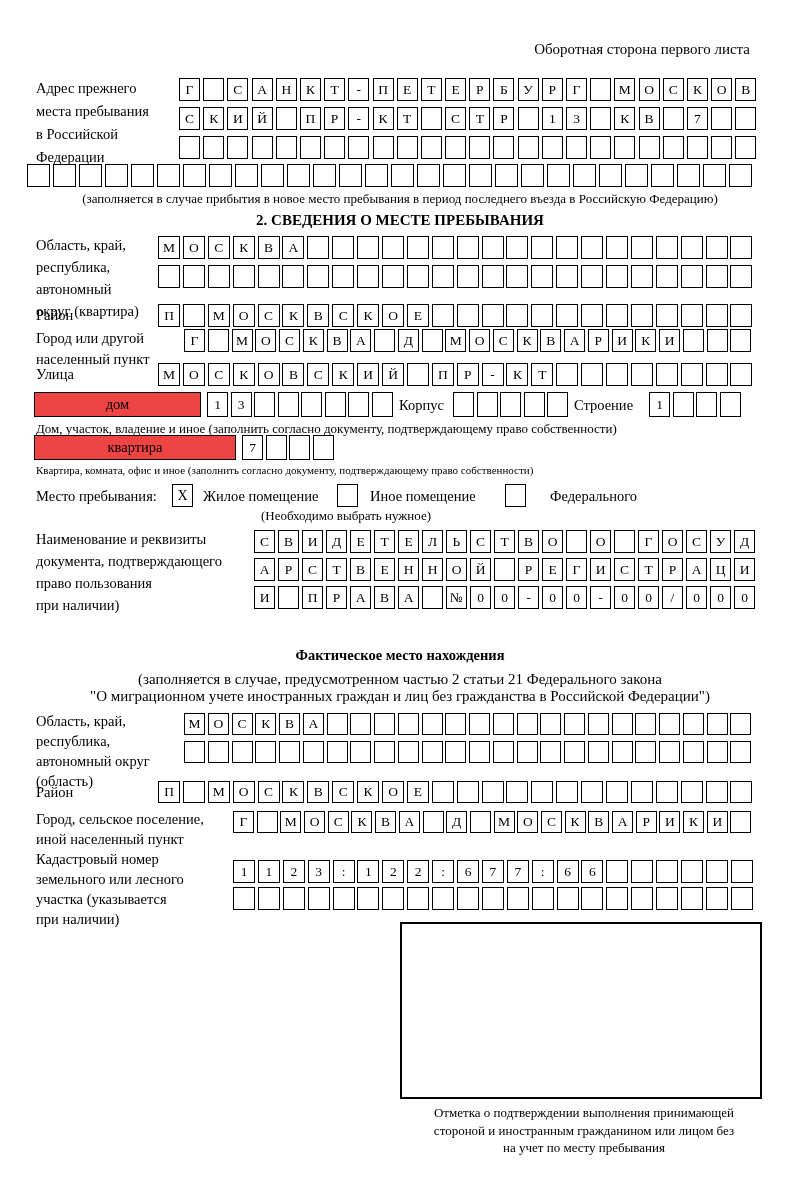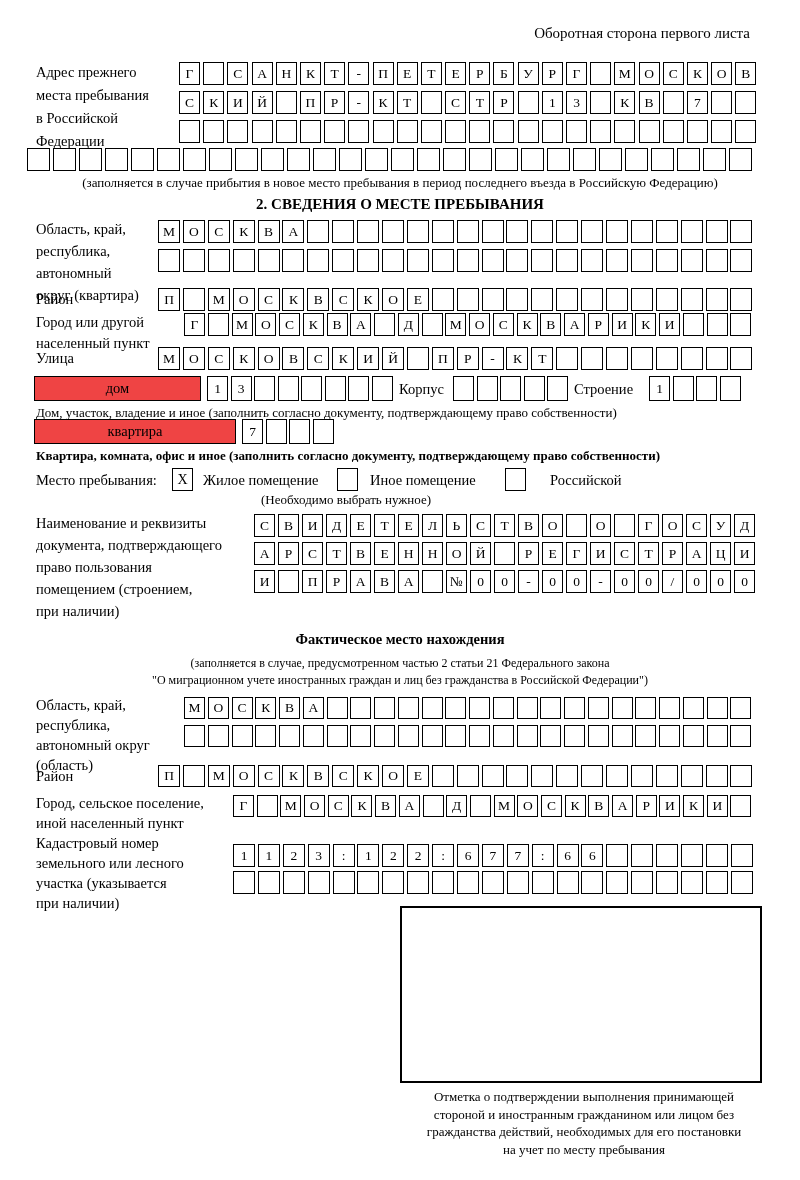--- a/index.html
+++ b/index.html
@@ -1,18 +1,18 @@
 <!DOCTYPE html>
 <html lang="ru"><head>
 <meta charset="utf-8">
 <style>
   html,body{margin:0;padding:0;background:#fff;}
   body{width:800px;height:1180px;position:relative;overflow:hidden;
        font-family:"Liberation Serif","DejaVu Serif",serif;color:#000;}
-  .abs{position:absolute;}
+  .abs{position:absolute;margin-top:16px;}
   .lines div{white-space:nowrap;}
   .label{font-size:14.5px;line-height:22px;}
   .note{font-size:13px;}
   .center{text-align:center;}
   .bold{font-weight:bold;}
   .cellrow{display:flex;gap:var(--g,3px);}
   .cell{box-sizing:border-box;flex:0 0 var(--w,22px);width:var(--w,22px);height:var(--h,23px);
         border:1.8px solid #000;display:flex;align-items:center;justify-content:center;
         font-size:13.5px;line-height:1;background:#fff;}
   .bigbox{box-sizing:border-box;border:1.8px solid #000;display:flex;align-items:center;
@@ -318,36 +318,35 @@
   </div>
 <div class="abs note" style="left:36px;top:405px;font-size:13px;">Дом, участок, владение и иное (заполнить согласно документу, подтверждающему право собственности)</div>
 
 <div class="abs bigbox" style="left:34px;top:419px;width:202px;height:25px;">квартира</div>
 <div class="abs cellrow" style="left:242px;top:419px;--w:21px;--g:2.5px;--h:25px;">
     <div class="cell">7</div>
     <div class="cell"></div>
     <div class="cell"></div>
     <div class="cell"></div>
   </div>
-<div class="abs note" style="left:36px;top:448px;font-size:13px;font-weight:bold;">Квартира, комната, офис и иное (заполнить согласно документу, подтверждающему право собственности)</div>
+<div class="abs note" style="left:36px;top:448px;font-size:11px;">Квартира, комната, офис и иное (заполнить согласно документу, подтверждающему право собственности)</div>
 
 <div class="abs label" style="left:36px;top:469px;">Место пребывания:</div>
 <div class="abs cb" style="left:172px;top:468px;">X</div>
 <div class="abs label" style="left:203px;top:469px;">Жилое помещение</div>
 <div class="abs cb" style="left:337px;top:468px;"></div>
 <div class="abs label" style="left:370px;top:469px;">Иное помещение</div>
 <div class="abs cb" style="left:505px;top:468px;"></div>
-<div class="abs label" style="left:550px;top:469px;">Российской</div>
+<div class="abs label" style="left:550px;top:469px;">Федерального</div>
 <div class="abs note center" style="left:156px;top:492px;width:380px;">(Необходимо выбрать нужное)</div>
 
 <div class="abs lines label" style="left:36px;top:512px;">
     <div>Наименование и реквизиты</div>
     <div>документа, подтверждающего</div>
     <div>право пользования</div>
-    <div>помещением (строением,</div>
     <div>при наличии)</div>
   </div>
 <div class="abs cellrow" style="left:254px;top:514px;--w:21px;--g:3px;">
     <div class="cell">С</div>
     <div class="cell">В</div>
     <div class="cell">И</div>
     <div class="cell">Д</div>
     <div class="cell">Е</div>
     <div class="cell">Т</div>
     <div class="cell">Е</div>
@@ -407,21 +406,21 @@
     <div class="cell">-</div>
     <div class="cell">0</div>
     <div class="cell">0</div>
     <div class="cell">/</div>
     <div class="cell">0</div>
     <div class="cell">0</div>
     <div class="cell">0</div>
   </div>
 
 <div class="abs center bold" style="left:0;right:0;top:631px;font-size:14.5px;">Фактическое место нахождения</div>
-<div class="abs lines center" style="left:0;right:0;top:655px;font-size:12px;line-height:16.5px;">
+<div class="abs lines center" style="left:0;right:0;top:655px;font-size:15px;line-height:16.5px;">
     <div>(заполняется в случае, предусмотренном частью 2 статьи 21 Федерального закона</div>
     <div>"О миграционном учете иностранных граждан и лиц без гражданства в Российской Федерации")</div>
   </div>
 
 <div class="abs lines label" style="left:36px;top:695px;line-height:20px;">
     <div>Область, край,</div>
     <div>республика,</div>
     <div>автономный округ</div>
     <div>(область)</div>
   </div>
@@ -585,15 +584,14 @@
     <div class="cell"></div>
     <div class="cell"></div>
     <div class="cell"></div>
     <div class="cell"></div>
   </div>
 
 <div class="abs" style="left:400px;top:906px;width:362px;height:177px;border:2px solid #000;box-sizing:border-box;background:#fff;"></div>
 <div class="abs lines center" style="left:396px;top:1088px;width:376px;font-size:13px;line-height:17.5px;">
     <div>Отметка о подтверждении выполнения принимающей</div>
     <div>стороной и иностранным гражданином или лицом без</div>
-    <div>гражданства действий, необходимых для его постановки</div>
     <div>на учет по месту пребывания</div>
   </div>
 
 </body></html>

